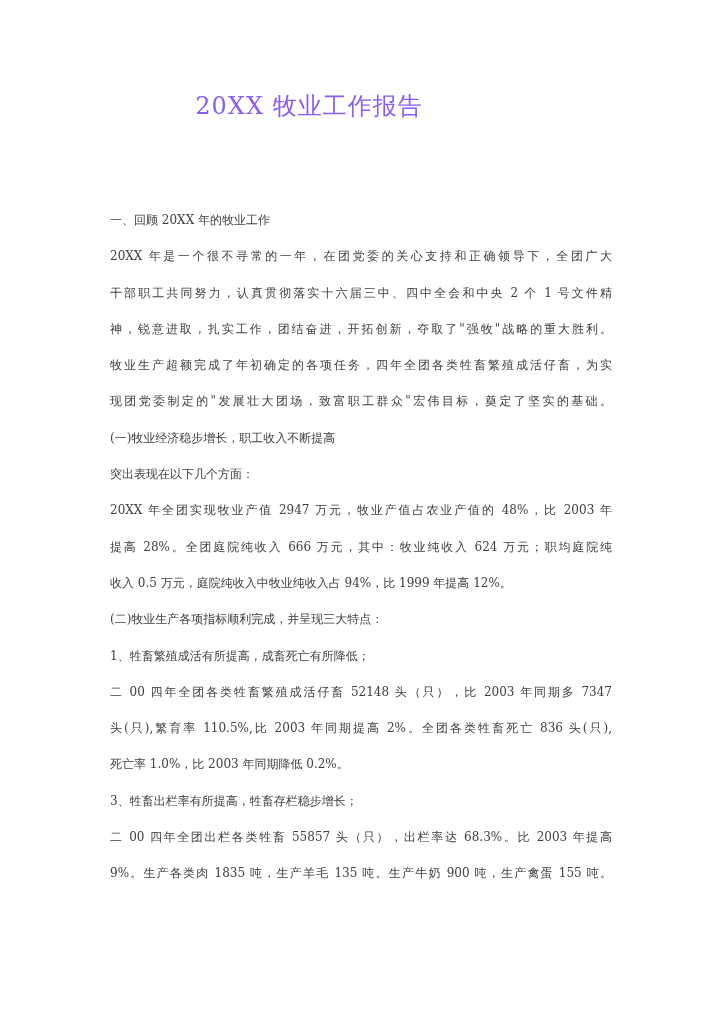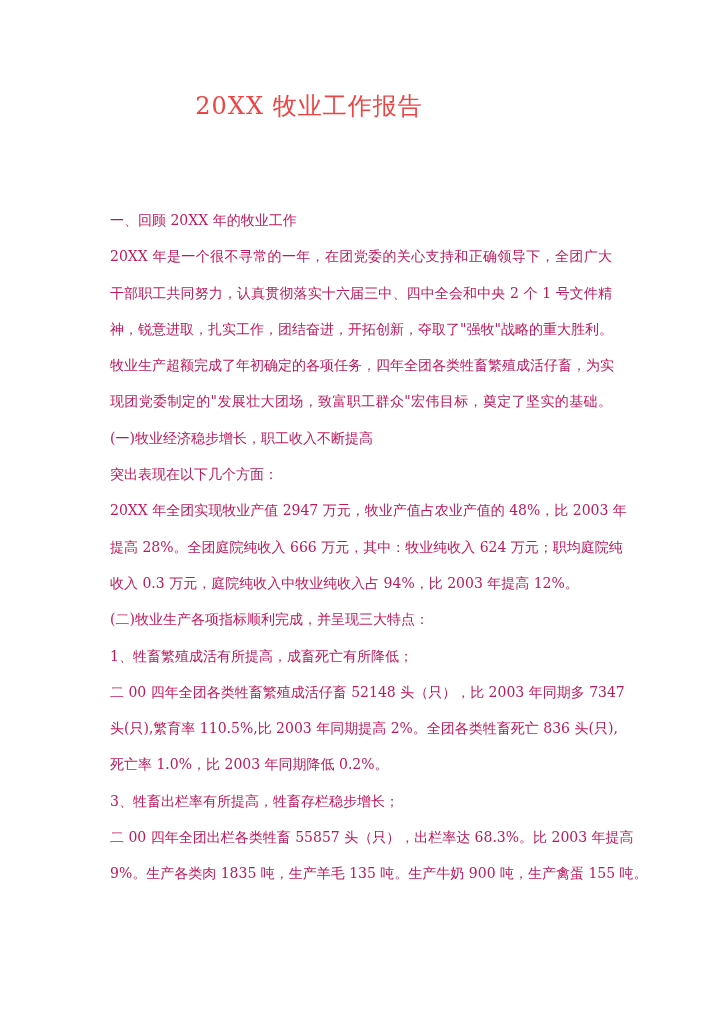--- a/index.html
+++ b/index.html
@@ -25,38 +25,38 @@
   }
   .title {
     position: absolute;
     left: 0;
     width: 618px;
     top: 88px;
     text-align: center;
     font-size: 24px;
     line-height: 36px;
     letter-spacing: 1px;
-    color: #ef4444;
+    color: #8b5cf6;
     font-weight: normal;
   }
   .body {
     position: absolute;
     left: 110px;
     top: 202px;
     width: 502px;
   }
   .line {
     display: block;
     height: 36.3px;
     line-height: 36.3px;
-    font-size: 14px;
+    font-size: 12px;
     white-space: nowrap;
     text-align: justify;
     text-align-last: justify;
-    color: #be185d;
+    color: #404040;
   }
   .line.last {
     text-align-last: left;
   }
 </style>
 </head>
 <body>
 
 <div class="page">
   <div class="title">20XX 牧业工作报告</div>
@@ -65,21 +65,21 @@
     <span class="line last">一、回顾 20XX 年的牧业工作</span>
     <span class="line">20XX  年是一个很不寻常的一年，在团党委的关心支持和正确领导下，全团广大</span>
     <span class="line">干部职工共同努力，认真贯彻落实十六届三中、四中全会和中央 2 个 1 号文件精</span>
     <span class="line">神，锐意进取，扎实工作，团结奋进，开拓创新，夺取了"强牧"战略的重大胜利。</span>
     <span class="line">牧业生产超额完成了年初确定的各项任务，四年全团各类牲畜繁殖成活仔畜，为实</span>
     <span class="line">现团党委制定的"发展壮大团场，致富职工群众"宏伟目标，奠定了坚实的基础。</span>
     <span class="line last">(一)牧业经济稳步增长，职工收入不断提高</span>
     <span class="line last">突出表现在以下几个方面：</span>
     <span class="line">20XX 年全团实现牧业产值  2947 万元，牧业产值占农业产值的 48%，比 2003 年</span>
     <span class="line">提高 28%。全团庭院纯收入 666 万元，其中：牧业纯收入 624 万元；职均庭院纯</span>
-    <span class="line last">收入 0.3 万元，庭院纯收入中牧业纯收入占 94%，比 2003 年提高 12%。</span>
+    <span class="line last">收入 0.5 万元，庭院纯收入中牧业纯收入占 94%，比 1999 年提高 12%。</span>
     <span class="line last">(二)牧业生产各项指标顺利完成，并呈现三大特点：</span>
     <span class="line last">1、牲畜繁殖成活有所提高，成畜死亡有所降低；</span>
     <span class="line">二 00 四年全团各类牲畜繁殖成活仔畜 52148 头（只），比 2003 年同期多 7347</span>
     <span class="line">头(只),繁育率 110.5%,比 2003 年同期提高 2%。全团各类牲畜死亡 836 头(只),</span>
     <span class="line last">死亡率 1.0%，比 2003 年同期降低 0.2%。</span>
     <span class="line last">3、牲畜出栏率有所提高，牲畜存栏稳步增长；</span>
     <span class="line">二 00 四年全团出栏各类牲畜 55857 头（只），出栏率达 68.3%。比 2003 年提高</span>
     <span class="line">9%。生产各类肉 1835 吨，生产羊毛 135 吨。生产牛奶 900 吨，生产禽蛋 155 吨。</span>
   </div>
 </div>

